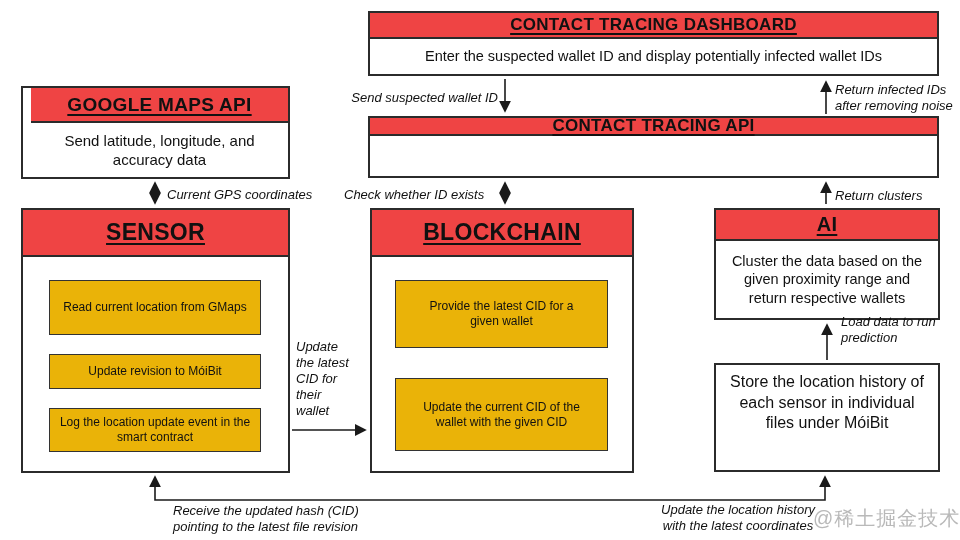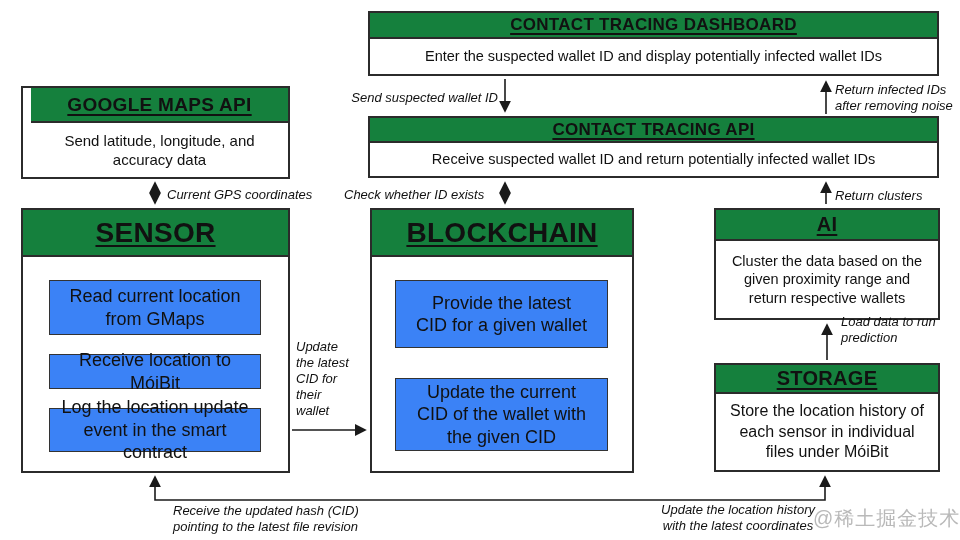--- a/index.html
+++ b/index.html
@@ -3,40 +3,40 @@
 <meta charset="utf-8">
 <style>
   html,body{margin:0;padding:0;background:#ffffff;}
   #stage{
     position:relative;width:960px;height:540px;overflow:hidden;
     background:#ffffff;color:#111;
     font-family:"Liberation Sans", sans-serif;
   }
   .box{position:absolute;border:2px solid #2b2b2b;background:#ffffff;box-sizing:border-box;}
   .box-header{
-    background:#15803d;border-bottom:2px solid #2b2b2b;
+    background:#ef4444;border-bottom:2px solid #2b2b2b;
     display:flex;align-items:center;justify-content:center;box-sizing:border-box;
   }
   .box-header span{
     font-weight:bold;text-decoration:underline;
     text-underline-offset:3px;text-decoration-thickness:2px;
     letter-spacing:0.3px;white-space:nowrap;
   }
   .box-body{
     display:flex;align-items:center;justify-content:center;text-align:center;
     box-sizing:border-box;line-height:1.28;
   }
-  .hdr-xl span{font-size:28px;}
+  .hdr-xl span{font-size:23px;}
   .hdr-lg span{font-size:19px;}
   .hdr-md span{font-size:17px;}
   .hdr-sm span{font-size:20px;}
   .step{
-    position:absolute;border:1.5px solid #333;background:#3b82f6;box-sizing:border-box;
+    position:absolute;border:1.5px solid #333;background:#eab308;box-sizing:border-box;
     display:flex;align-items:center;justify-content:center;text-align:center;
-    font-size:18px;line-height:1.25;padding:2px 6px;
+    font-size:12px;line-height:1.25;padding:2px 6px;
   }
   .albl{
     position:absolute;font-style:italic;font-size:13px;line-height:1.24;
     white-space:pre-line;color:#111;
   }
   #arrow-layer{position:absolute;left:0;top:0;pointer-events:none;}
   #watermark{
     position:absolute;left:813px;top:505px;font-size:20px;color:#b9b9b9;
     letter-spacing:1px;white-space:nowrap;
   }
@@ -65,62 +65,58 @@
   </svg>
 
   <div class="box" style="left:368px;top:11px;width:571px;height:65px;">
     <div class="box-header hdr-md" style="height:26px;">
       <span>CONTACT TRACING DASHBOARD</span>
     </div>
     <div class="box-body" style="height:35px;font-size:14.5px;">Enter the suspected wallet ID and display potentially infected wallet IDs</div>
   </div>
 
   <div class="box" style="left:368px;top:116px;width:571px;height:62px;">
-    <div class="box-header hdr-md" style="height:25px;justify-content:center;">
+    <div class="box-header hdr-md" style="height:18px;justify-content:center;">
       <span>CONTACT TRACING API</span>
     </div>
-    <div class="box-body" style="height:33px;font-size:14.5px;">Receive suspected wallet ID and return potentially infected wallet IDs</div>
   </div>
 
   <div class="box" style="left:21px;top:86px;width:269px;height:93px;padding-left:8px;">
     <div class="box-header hdr-lg" style="height:35px;">
       <span>GOOGLE MAPS API</span>
     </div>
     <div class="box-body" style="height:54px;font-size:15px;padding:0 26px;">Send latitude, longitude, and accuracy data</div>
   </div>
 
   <div class="box" style="left:21px;top:208px;width:269px;height:265px;">
     <div class="box-header hdr-xl" style="height:47px;">
       <span></span>
       <span>SENSOR</span>
     </div>
     <div class="step" style="left:26px;top:70px;width:212px;height:55px;">Read current location from GMaps</div>
-    <div class="step" style="left:26px;top:144px;width:212px;height:35px;">Receive location to MóiBit</div>
+    <div class="step" style="left:26px;top:144px;width:212px;height:35px;">Update revision to MóiBit</div>
     <div class="step" style="left:26px;top:198px;width:212px;height:44px;">Log the location update event in the smart contract</div>
   </div>
 
   <div class="box" style="left:370px;top:208px;width:264px;height:265px;">
     <div class="box-header hdr-xl" style="height:47px;">
       <span>BLOCKCHAIN</span>
     </div>
     <div class="step" style="left:23px;top:70px;width:213px;height:68px;padding:2px 18px;">Provide the latest CID for a given wallet</div>
     <div class="step" style="left:23px;top:168px;width:213px;height:73px;padding:2px 18px;">Update the current CID of the wallet with the given CID</div>
   </div>
 
   <div class="box" style="left:714px;top:208px;width:226px;height:112px;">
     <div class="box-header hdr-sm" style="height:31px;">
       <span>AI</span>
     </div>
     <div class="box-body" style="height:77px;font-size:14.5px;padding:0 8px;">Cluster the data based on the given proximity range and return respective wallets</div>
   </div>
 
   <div class="box" style="left:714px;top:363px;width:226px;height:109px;">
-    <div class="box-header hdr-sm" style="height:29px;">
-      <span>STORAGE</span>
-    </div>
     <div class="box-body" style="height:76px;font-size:16px;padding:0 12px;">Store the location history of each sensor in individual files under MóiBit</div>
   </div>
 
   <div class="albl" style="left:167px;top:187px;">Current GPS coordinates</div>
   <div class="albl" style="left:340px;top:90px;width:158px;text-align:right;">Send suspected wallet ID</div>
   <div class="albl" style="left:344px;top:187px;">Check whether ID exists</div>
   <div class="albl" style="left:835px;top:82px;">Return infected IDs
 after removing noise</div>
   <div class="albl" style="left:835px;top:188px;">Return clusters</div>
   <div class="albl" style="left:296px;top:339px;">Update

